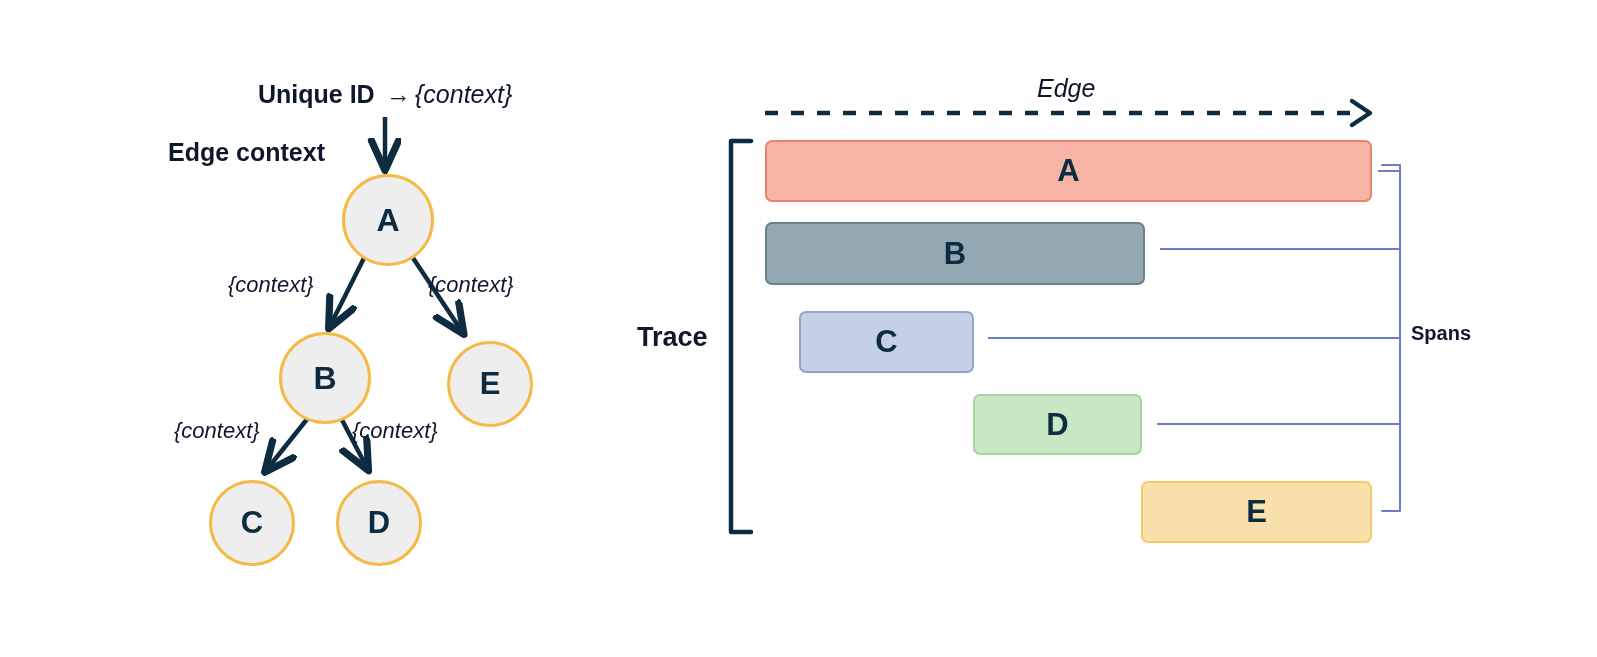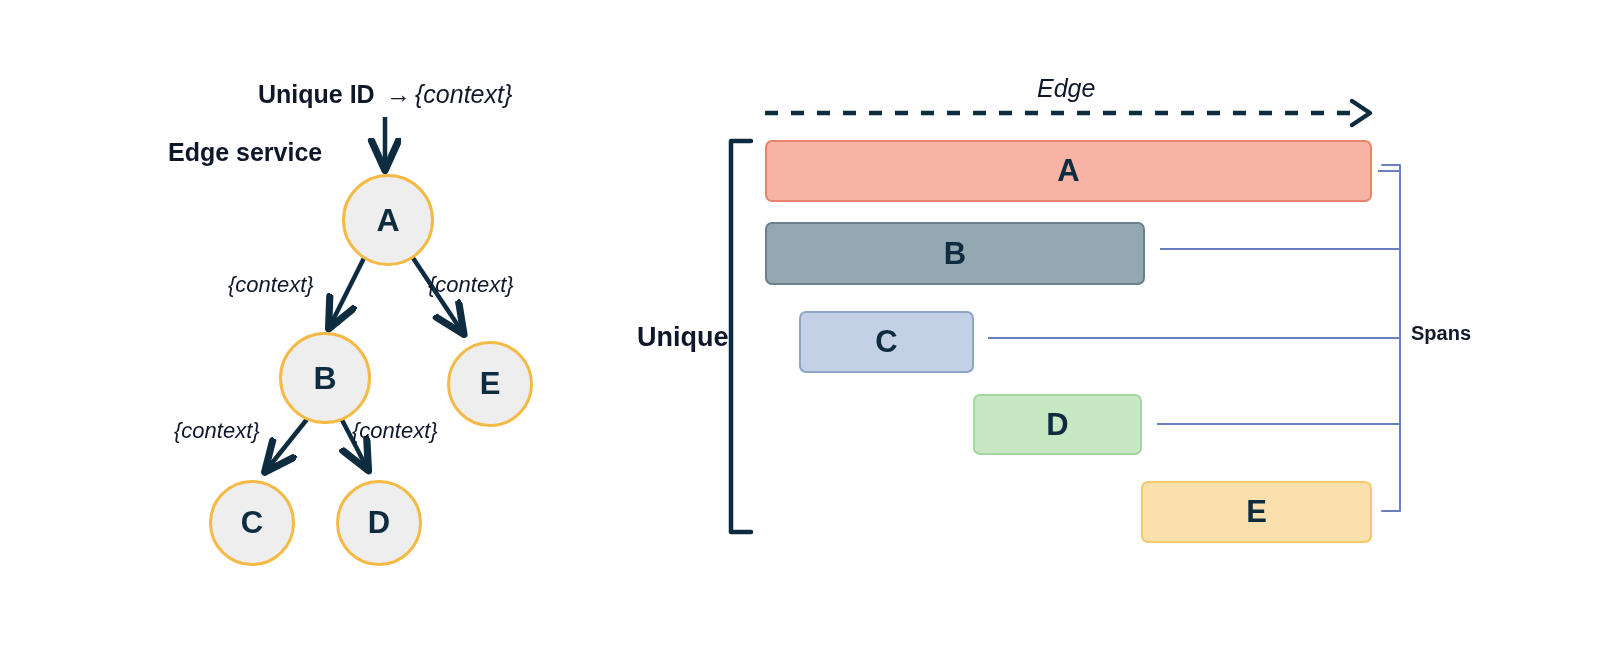--- a/index.html
+++ b/index.html
@@ -90,21 +90,21 @@
       <line x1="988" y1="338" x2="1400" y2="338" stroke="#6a7fc0" stroke-width="2"></line>
       <line x1="1157" y1="424" x2="1400" y2="424" stroke="#6a7fc0" stroke-width="2"></line>
       <line x1="1382" y1="511" x2="1400" y2="511" stroke="#6a7fc0" stroke-width="2"></line>
     </g>
   </svg>
 
   <div class="lbl bold-lbl" style="left:258px;top:80px;font-size:25px;">Unique ID</div>
   <div class="lbl" style="left:386px;top:80px;font-size:25px;font-weight:bold;">→</div>
   <div class="lbl ctx-lbl" style="left:415px;top:80px;font-size:25px;">{context}</div>
 
-  <div class="lbl bold-lbl" style="left:168px;top:138px;font-size:25px;">Edge service</div>
+  <div class="lbl bold-lbl" style="left:168px;top:138px;font-size:25px;">Edge context</div>
 
   <div class="lbl ctx-lbl" style="left:228px;top:272px;font-size:22px;">{context}</div>
   <div class="lbl ctx-lbl" style="left:428px;top:272px;font-size:22px;">{context}</div>
   <div class="lbl ctx-lbl" style="left:174px;top:418px;font-size:22px;">{context}</div>
   <div class="lbl ctx-lbl" style="left:352px;top:418px;font-size:22px;">{context}</div>
 
   <div class="node" style="left:342px;top:174px;width:92px;height:92px;font-size:32px;">
     <span>A</span>
   </div>
   <div class="node" style="left:279px;top:332px;width:92px;height:92px;font-size:32px;">
@@ -115,21 +115,21 @@
   </div>
   <div class="node" style="left:209px;top:480px;width:86px;height:86px;font-size:31px;">
     <span>C</span>
   </div>
   <div class="node" style="left:336px;top:480px;width:86px;height:86px;font-size:31px;">
     <span>D</span>
   </div>
 
   <div class="lbl" style="left:1037px;top:74px;font-size:25px;font-style:italic;">Edge</div>
 
-  <div class="lbl bold-lbl" style="left:637px;top:322px;font-size:27px;">Unique</div>
+  <div class="lbl bold-lbl" style="left:637px;top:322px;font-size:27px;">Trace</div>
 
   <div class="lbl bold-lbl" style="left:1411px;top:322px;font-size:20px;">Spans</div>
 
   <div class="bar" style="left:765px;top:140px;width:607px;height:62px;background:#f7b3a4;border:2px solid #e8836c;">
     <span>A</span>
   </div>
   <div class="bar" style="left:765px;top:222px;width:380px;height:63px;background:#94a8b1;border:2px solid #6c808b;">
     <span>B</span>
   </div>
   <div class="bar" style="left:799px;top:311px;width:175px;height:62px;background:#c3d0e6;border:2px solid #8fa4c9;">

